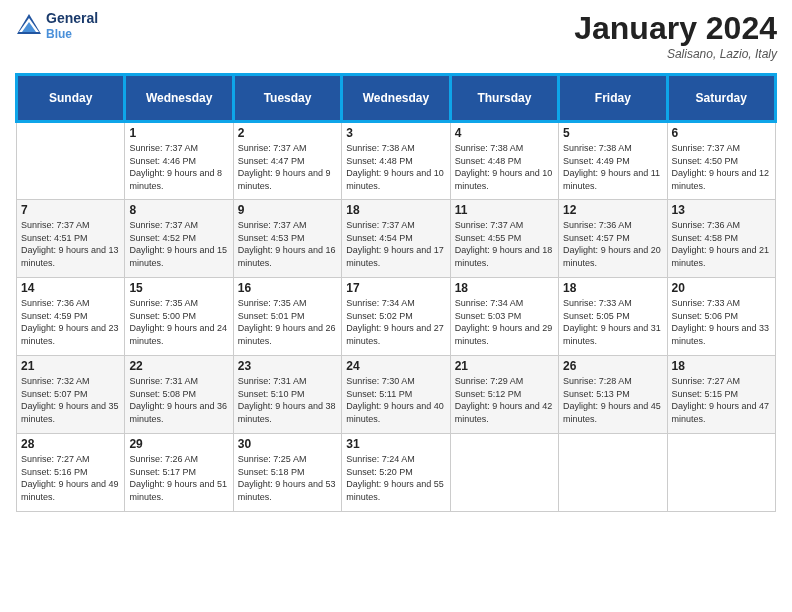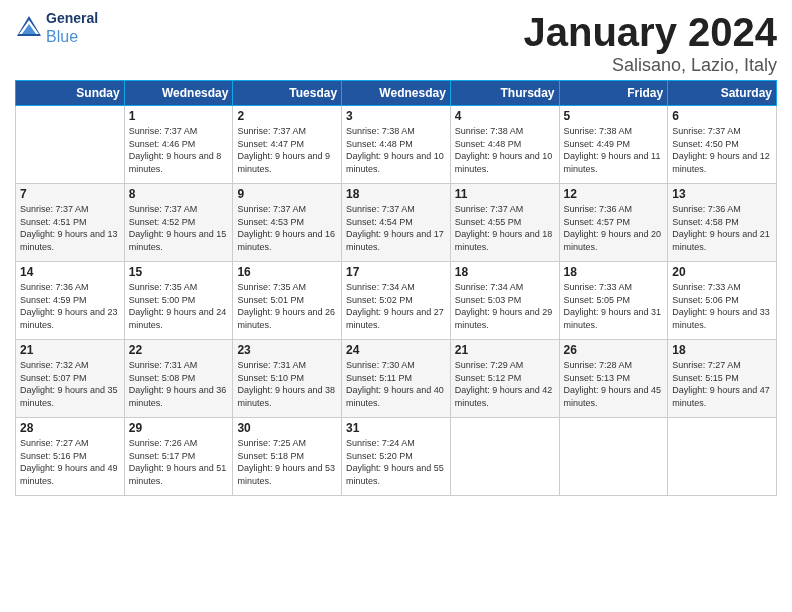--- a/index.html
+++ b/index.html
@@ -11,56 +11,57 @@
       overflow: hidden;
     }
     .container {
       width: 792px;
       padding: 10px 15px;
     }
     .header {
       display: flex;
       justify-content: space-between;
       align-items: flex-start;
-      margin-bottom: 4px;
+      margin-bottom: 12px;
     }
     .logo {
       display: flex;
       align-items: center;
     }
     .logo-icon {
       width: 28px;
       height: 28px;
       margin-right: 3px;
     }
     .title-block {
       text-align: right;
     }
     .month-title {
-      font-size: 40px;
+      font-size: 32px;
       font-weight: bold;
       color: #222;
     }
     .subtitle {
-      font-size: 18px;
+      font-size: 12px;
       color: #555;
+      font-style: italic;
     }
     table {
       width: 100%;
       border-collapse: collapse;
       table-layout: fixed;
     }
     thead tr th {
       background-color: #2255a0;
       color: #fff;
       font-size: 12px;
       font-weight: bold;
-      padding: 5px 4px;
-      text-align: right;
-      border: 1px solid #0ea5e9;
+      padding: 15px 4px;
+      text-align: center;
+      border: 3px solid #0ea5e9;
     }
     tbody tr td {
       vertical-align: top;
       border: 1px solid #ccc;
       padding: 3px 4px;
       font-size: 9.5px;
       color: #333;
       height: 78px;
       background: #fff;
     }
@@ -89,21 +90,21 @@
 <div class="container">
   <div class="header">
     <div class="logo">
       <svg class="logo-icon" viewBox="0 0 28 28">
         <polygon points="14,2 26,22 2,22" fill="#2255a0"></polygon>
         <polygon points="14,6 24,20 4,20" fill="white"></polygon>
         <polygon points="14,10 21,20 7,20" fill="#4a90d9"></polygon>
       </svg>
       <div>
         <div style="font-size:14px;font-weight:bold;color:#1a3a6b;line-height:1.2">General</div>
-        <div style="font-size:16px;font-weight:normal;color:#4a90d9;line-height:1.2">Blue</div>
+        <div style="font-size:12px;font-weight:bold;color:#4a90d9;line-height:1.2">Blue</div>
       </div>
     </div>
     <div class="title-block">
       <div class="month-title">January 2024</div>
       <div class="subtitle">Salisano, Lazio, Italy</div>
     </div>
   </div>
 
   <table>
     <thead>

